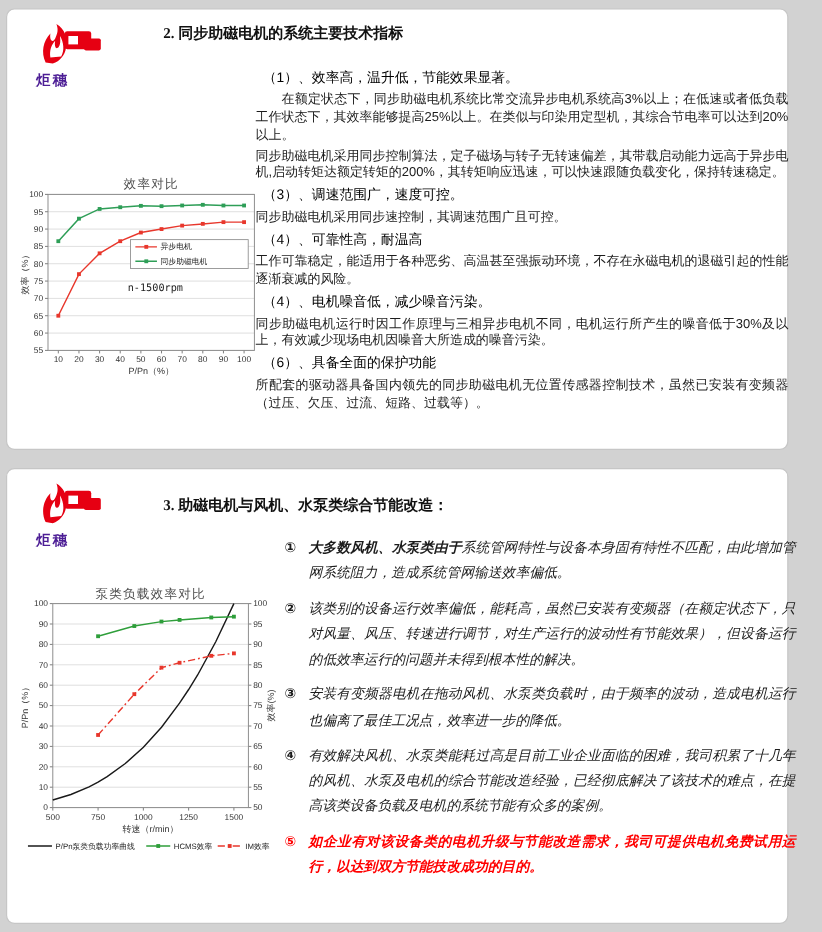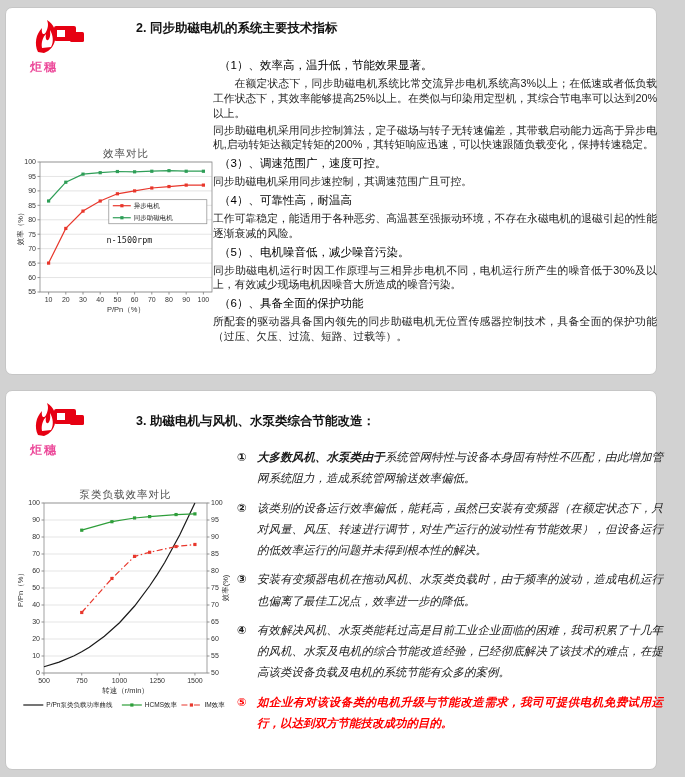--- a/index.html
+++ b/index.html
@@ -3,22 +3,22 @@
 <meta charset="utf-8">
 <style>
   html,body{margin:0;padding:0;}
   body{background:#e9e9e9;font-family:"Liberation Sans","DejaVu Sans",sans-serif;}
   .stage{position:relative;width:685px;height:777px;background:#d2d2d2;overflow:hidden;}
   .panel{position:absolute;left:5px;width:652px;background:#ffffff;border:1px solid #c6c6c6;border-radius:7px;box-sizing:border-box;}
   .panel1{top:7px;height:368px;}
   .panel2{top:390px;height:380px;}
   .logo{position:absolute;left:24px;top:10px;width:64px;text-align:left;}
   .logo svg{display:block;}
-  .logo-text{font-size:12px;font-weight:bold;color:#ec4899;letter-spacing:2px;margin-top:1px;}
-  .p-title{position:absolute;left:130px;top:12px;margin:0;font-size:12.5px;font-weight:bold;color:#111;}
+  .logo-text{font-size:12px;font-weight:bold;color:#4c1d95;letter-spacing:2px;margin-top:1px;}
+  .p-title{position:absolute;left:130px;top:12px;margin:0;font-size:12.5px;font-weight:bold;color:#111;font-family:Liberation Serif, serif;}
   .panel2 .p-title{top:22px;}
   .p1-chart{position:absolute;left:10px;top:138px;width:202px;height:172px;}
   .p2-chart{position:absolute;left:10px;top:96px;width:217px;height:234px;}
   .p1-text{position:absolute;left:207px;top:46px;width:444px;font-size:10.8px;line-height:1.38;color:#1c1c1c;text-align:justify;}
   .p1-text h3{margin:4px 0 2px 6px;font-size:11.5px;font-weight:normal;color:#000;text-align:left;}
   .p1-text p{margin:0 0 2px 0;}
   .p1-text p.indent{text-indent:2em;}
   .p2-text{position:absolute;left:231px;top:56px;width:426px;font-size:11.5px;line-height:1.85;color:#1c1c1c;text-align:justify;}
   .item{display:flex;margin-bottom:8px;}
   .item .marker{flex:0 0 20px;font-weight:bold;}
@@ -131,24 +131,24 @@
           <text x="117.8" y="73.9375" font-size="6.5" fill="#222">同步助磁电机</text>
         </svg></div>
     <div class="p1-text">
       <h3>（1）、效率高，温升低，节能效果显著。</h3>
       <p class="indent">在额定状态下，同步助磁电机系统比常交流异步电机系统高3%以上；在低速或者低负载工作状态下，其效率能够提高25%以上。在类似与印染用定型机，其综合节电率可以达到20%以上。</p>
       <p>同步助磁电机采用同步控制算法，定子磁场与转子无转速偏差，其带载启动能力远高于异步电机,启动转矩达额定转矩的200%，其转矩响应迅速，可以快速跟随负载变化，保持转速稳定。</p>
       <h3>（3）、调速范围广，速度可控。</h3>
       <p>同步助磁电机采用同步速控制，其调速范围广且可控。</p>
       <h3>（4）、可靠性高，耐温高</h3>
       <p>工作可靠稳定，能适用于各种恶劣、高温甚至强振动环境，不存在永磁电机的退磁引起的性能逐渐衰减的风险。</p>
-      <h3>（5）、电机噪音低，减少噪音污染。</h3>
+      <h3>（4）、电机噪音低，减少噪音污染。</h3>
       <p>同步助磁电机运行时因工作原理与三相异步电机不同，电机运行所产生的噪音低于30%及以上，有效减少现场电机因噪音大所造成的噪音污染。</p>
       <h3>（6）、具备全面的保护功能</h3>
-      <p>所配套的驱动器具备国内领先的同步助磁电机无位置传感器控制技术，具备全面的保护功能（过压、欠压、过流、短路、过载等）。</p>
+      <p>所配套的驱动器具备国内领先的同步助磁电机无位置传感器控制技术，虽然已安装有变频器（过压、欠压、过流、短路、过载等）。</p>
     </div>
   </section>
 
   <section class="panel panel2">
     <div class="logo">
       <svg width="56" height="40" viewBox="0 0 56 40">
         <path d="M8 34 C4 26 6 16 12 10 C11 16 14 18 16 14 C19 8 18 5 17 2 C24 6 27 14 25 22 C24 28 20 33 14 35 Z" fill="#e60012"></path>
         <path d="M12 30 C11 24 13 19 16 16 C15 21 17 24 19 21 C21 18 20 14 20 12 C23 17 24 24 21 29 Z" fill="#ffffff"></path>
         <rect x="24" y="8" width="22" height="15" rx="2" fill="#e60012"></rect>
         <rect x="40" y="14" width="14" height="10" rx="1.5" fill="#e60012"></rect>

